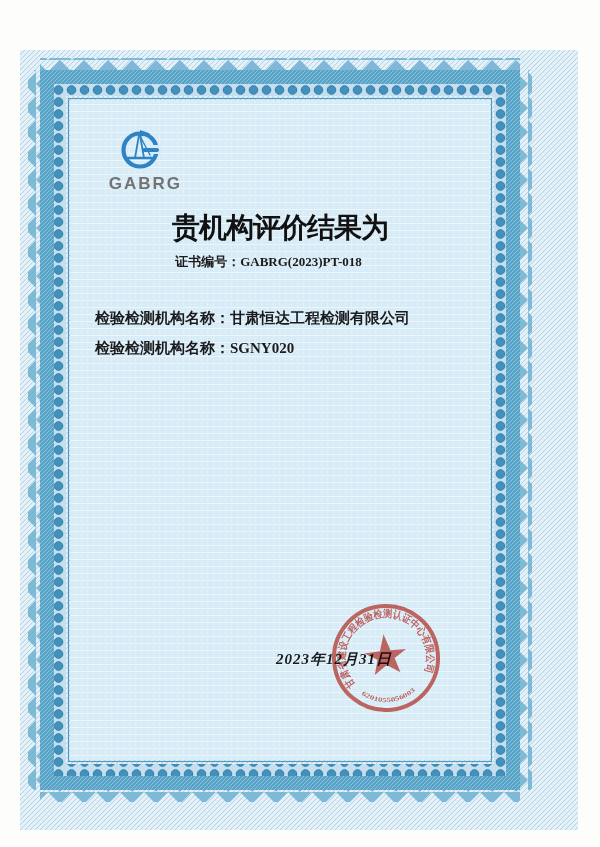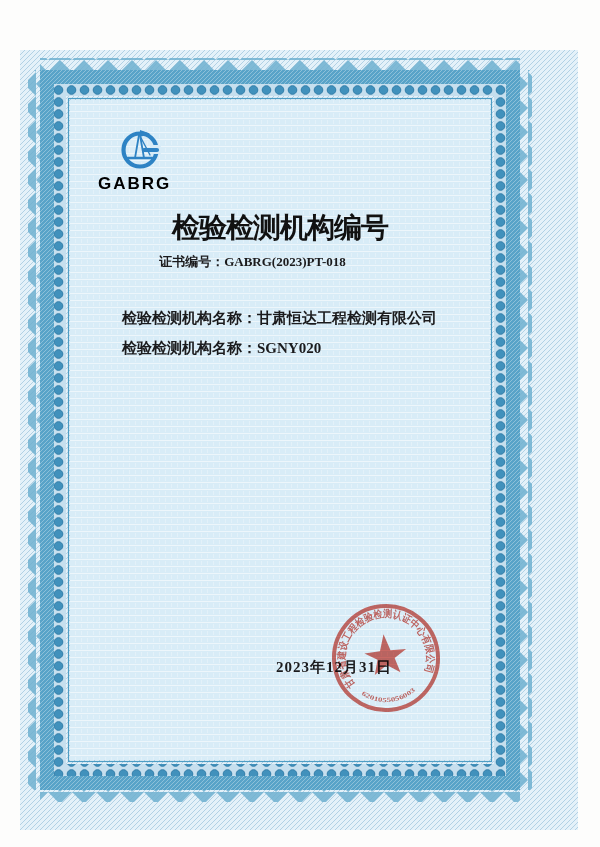--- a/index.html
+++ b/index.html
@@ -5,43 +5,43 @@
   html,body{margin:0;padding:0;background:#e9e9e6;}
   .page{
     position:relative;width:600px;height:847px;background:#fdfdfc;
     font-family:"Liberation Serif","DejaVu Serif",serif;color:#1b1b1d;
     box-shadow:0 0 6px rgba(0,0,0,.25);overflow:hidden;
   }
   .frame-svg{position:absolute;left:0;top:0;}
   .abs{position:absolute;}
   .logo-svg{left:98px;top:127px;}
   .logo-text{
-    left:98px;top:174px;width:84px;text-align:left;
+    left:98px;top:174px;width:84px;text-align:right;
     font-family:"Liberation Sans","DejaVu Sans",sans-serif;
-    font-weight:700;font-size:17px;letter-spacing:2px;color:#000000;
+    font-weight:700;font-size:17px;letter-spacing:2px;color:#737373;
   }
   .title{
     left:70px;top:209px;width:420px;text-align:center;
     font-size:28px;font-weight:700;letter-spacing:-1px;color:#111;
   }
   .cert-no{
-    left:54px;top:253px;width:397px;text-align:center;
+    left:70px;top:253px;width:397px;text-align:center;
     font-size:13px;font-weight:700;
   }
-  .fields{left:95px;top:310px;font-size:15px;font-weight:700;margin-left:27px;}
+  .fields{left:95px;top:310px;font-size:15px;font-weight:700;}
   .field-row{margin-bottom:13px;line-height:17px;}
   .body-par{
     left:88px;top:366px;width:392px;
     font-size:13.5px;line-height:27px;font-weight:700;
     text-align:justify;text-align-last:left;text-indent:28px;
   }
   .emph{text-shadow:.4px 0 currentColor;}
   .footer{left:134px;top:646px;width:400px;text-align:center;
     font-size:15px;font-weight:700;}
-  .footer .date-line{margin-top:12px;letter-spacing:1px;}
+  .footer .date-line{margin-top:4px;letter-spacing:1px;font-style:italic;}
   .stamp-svg{
     left:316px;top:588px;opacity:.82;mix-blend-mode:multiply;
     transform:rotate(-6deg);
   }
   .seal-font{font-family:"Liberation Serif","DejaVu Serif",serif;font-weight:700;}
 </style>
 </head>
 <body>
 
 <div class="page">
@@ -107,21 +107,21 @@
       <line x1="46" y1="23" x2="59" y2="23" stroke-width="4.2"></line>
       <line x1="30" y1="31" x2="54" y2="31" stroke-width="2.6"></line>
       <line x1="37" y1="31" x2="41" y2="8" stroke-width="1.8"></line>
       <line x1="46" y1="31" x2="42" y2="8" stroke-width="1.8"></line>
       <line x1="42" y1="9" x2="52" y2="28" stroke-width="1.4"></line>
       <polygon points="42,3 52,6.5 42,10" fill="#2e83c4" stroke="none"></polygon>
     </g>
   </svg>
   <div class="abs logo-text">GABRG</div>
 
-  <div class="abs title">检验检测机构编号</div>
+  <div class="abs title">贵机构评价结果为</div>
 
   <div class="abs cert-no">
     <span>证书编号：</span><span>GABRG(2023)PT-018</span>
   </div>
 
   <div class="abs fields">
     <div class="field-row">
       <span>检验检测机构名称：</span><span>甘肃恒达工程检测有限公司</span>
     </div>
     <div class="field-row">

